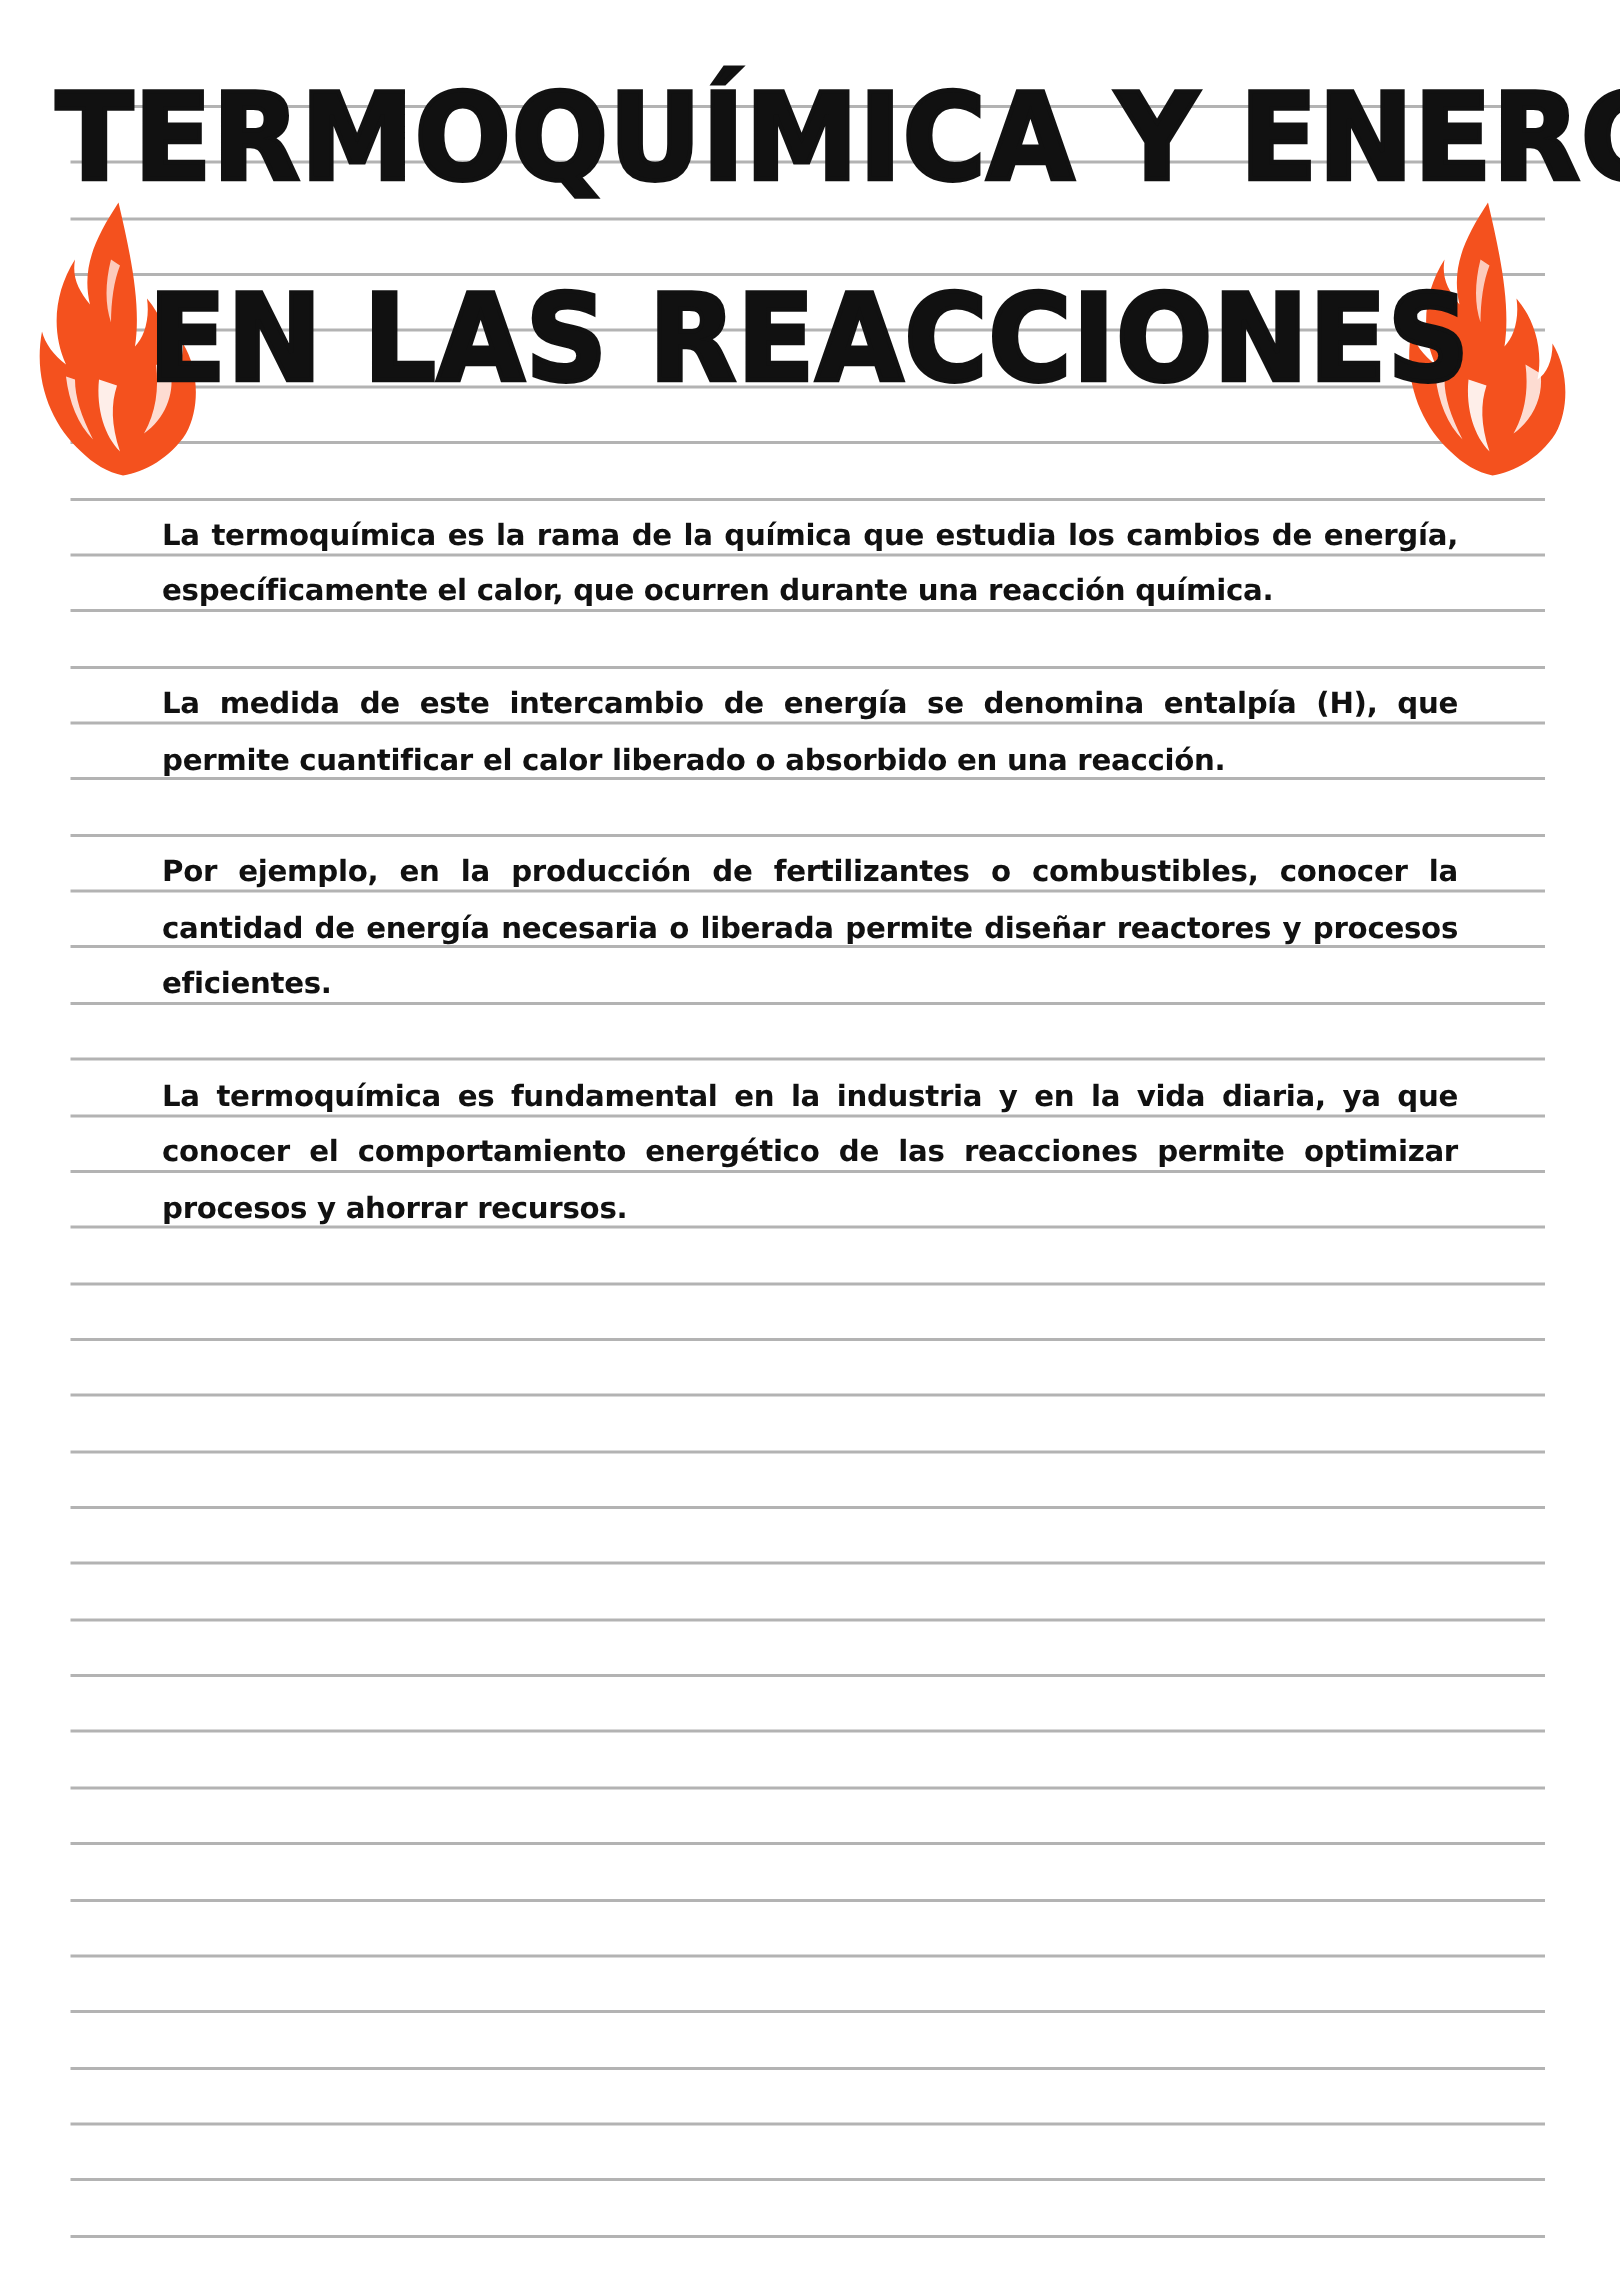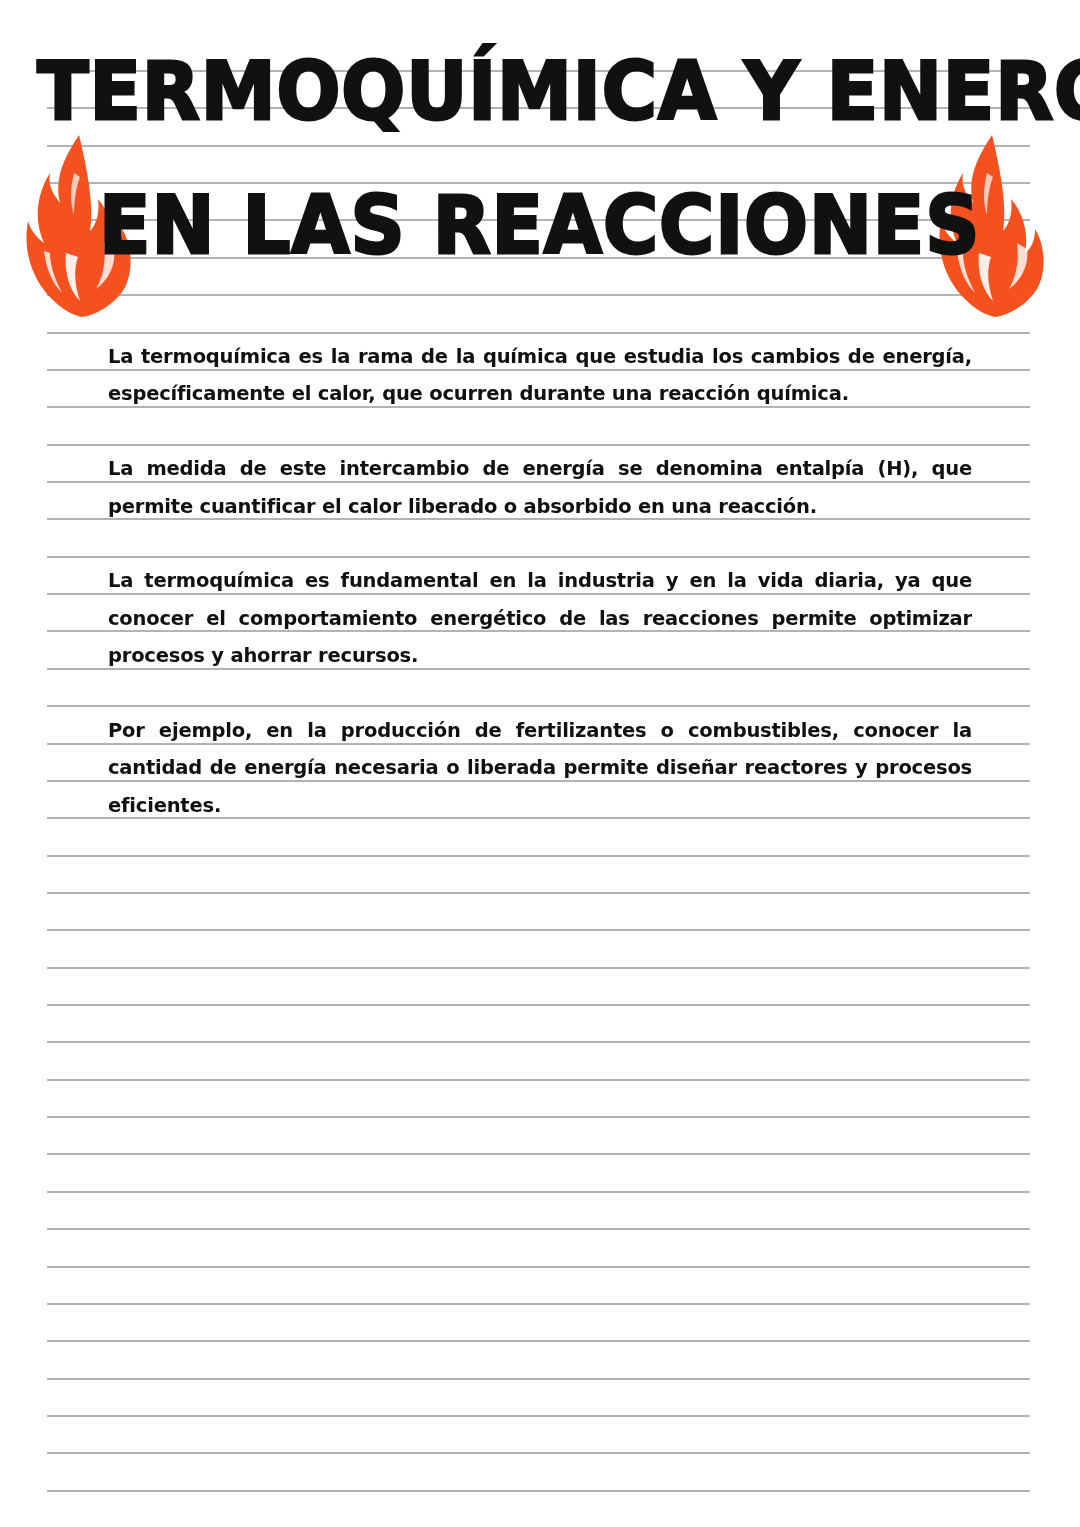--- a/index.html
+++ b/index.html
@@ -126,15 +126,15 @@
 <div class="title title-1">
   <span>TERMOQUÍMICA Y ENERGÍA</span>
 </div>
 <div class="title title-2">
   <span>EN LAS REACCIONES</span>
 </div>
 
 <div class="content">
   <p class="para">La termoquímica es la rama de la química que estudia los cambios de energía, específicamente el calor, que ocurren durante una reacción química.</p>
   <p class="para">La medida de este intercambio de energía se denomina entalpía (H), que permite cuantificar el calor liberado o absorbido en una reacción.</p>
+  <p class="para">Por ejemplo, en la producción de fertilizantes o combustibles, conocer la cantidad de energía necesaria o liberada permite diseñar reactores y procesos eficientes.</p>
   <p class="para">La termoquímica es fundamental en la industria y en la vida diaria, ya que conocer el comportamiento energético de las reacciones permite optimizar procesos y ahorrar recursos.</p>
-  <p class="para">Por ejemplo, en la producción de fertilizantes o combustibles, conocer la cantidad de energía necesaria o liberada permite diseñar reactores y procesos eficientes.</p>
 </div>
 
 </body></html>

